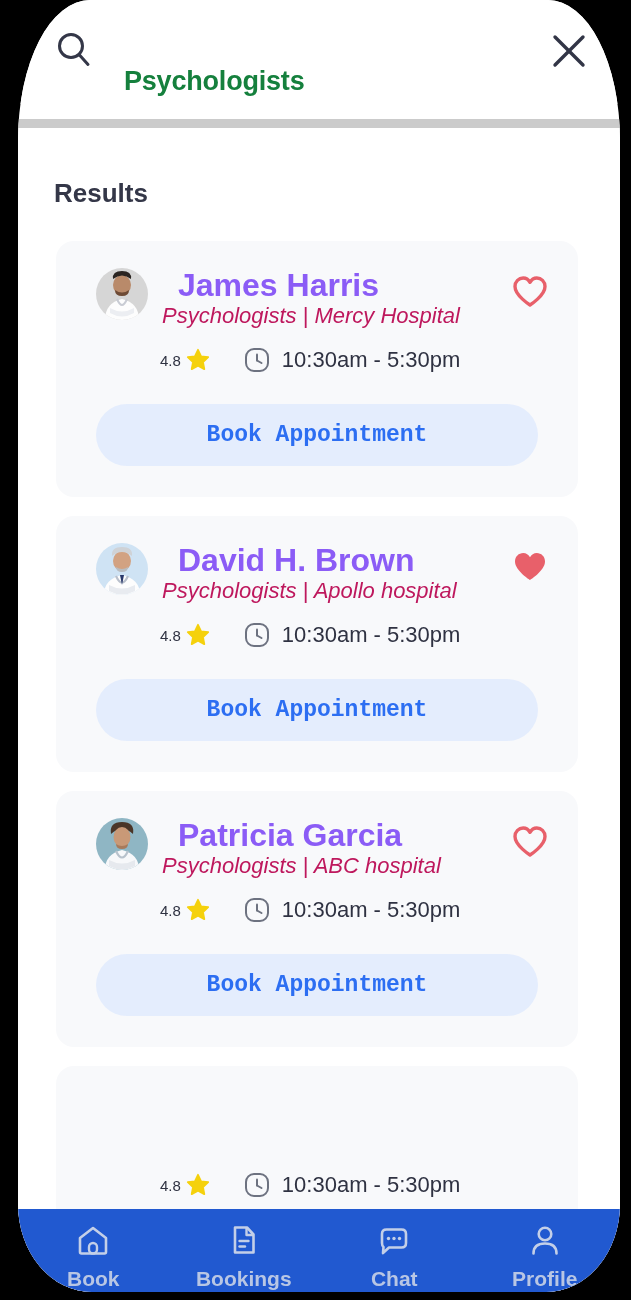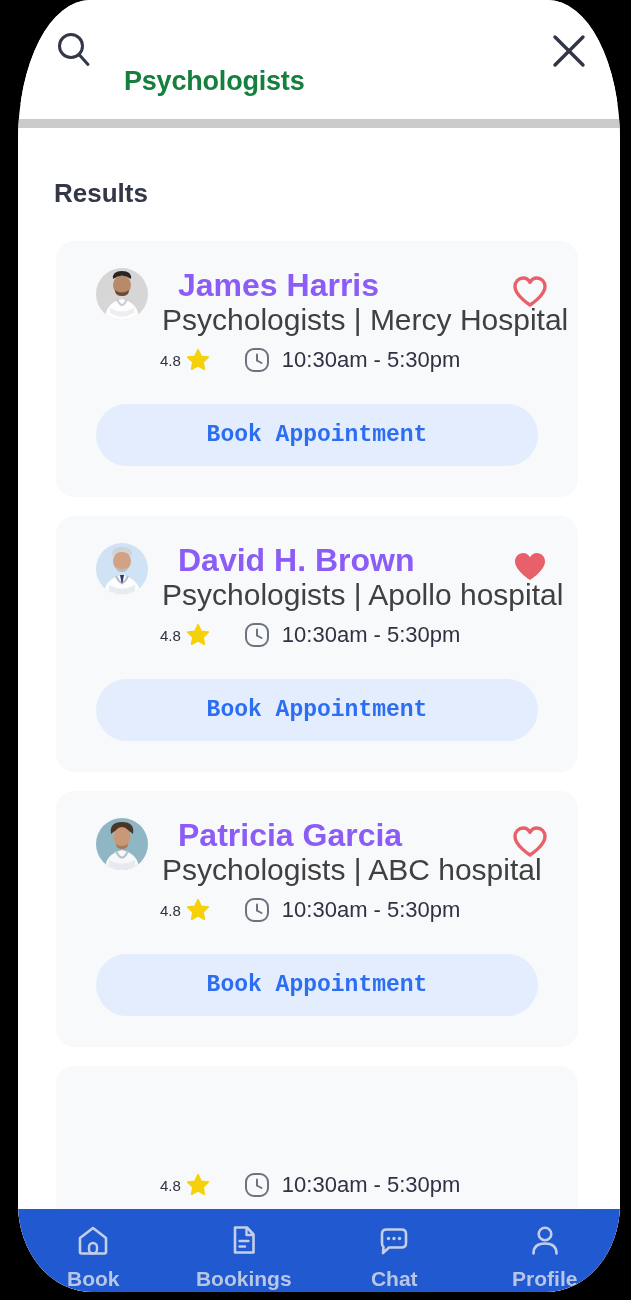--- a/index.html
+++ b/index.html
@@ -92,22 +92,23 @@
   .avatar svg { display:block; width:52px; height:52px; }
 
   .doc-name {
     position:absolute; left:106px; top:26px;
     font-size:32px; font-weight:700; color:#8b5cf6;
     white-space:nowrap;
     margin-left:16px;
   }
   .doc-sub {
     position:absolute; left:106px; top:62px;
-    font-size:30px; font-weight:400; color:#404040;
-    white-space:nowrap;
+    font-size:22px; font-weight:400; color:#be185d;
+    white-space:nowrap;
+    font-style:italic;
   }
 
   .meta-row {
     position:absolute; left:104px; top:106px;
     display:flex; align-items:center;
     white-space:nowrap;
   }
   .rating-val {
     font-size:15px; font-weight:400; color:#2f3242;
     margin-right:5px;

